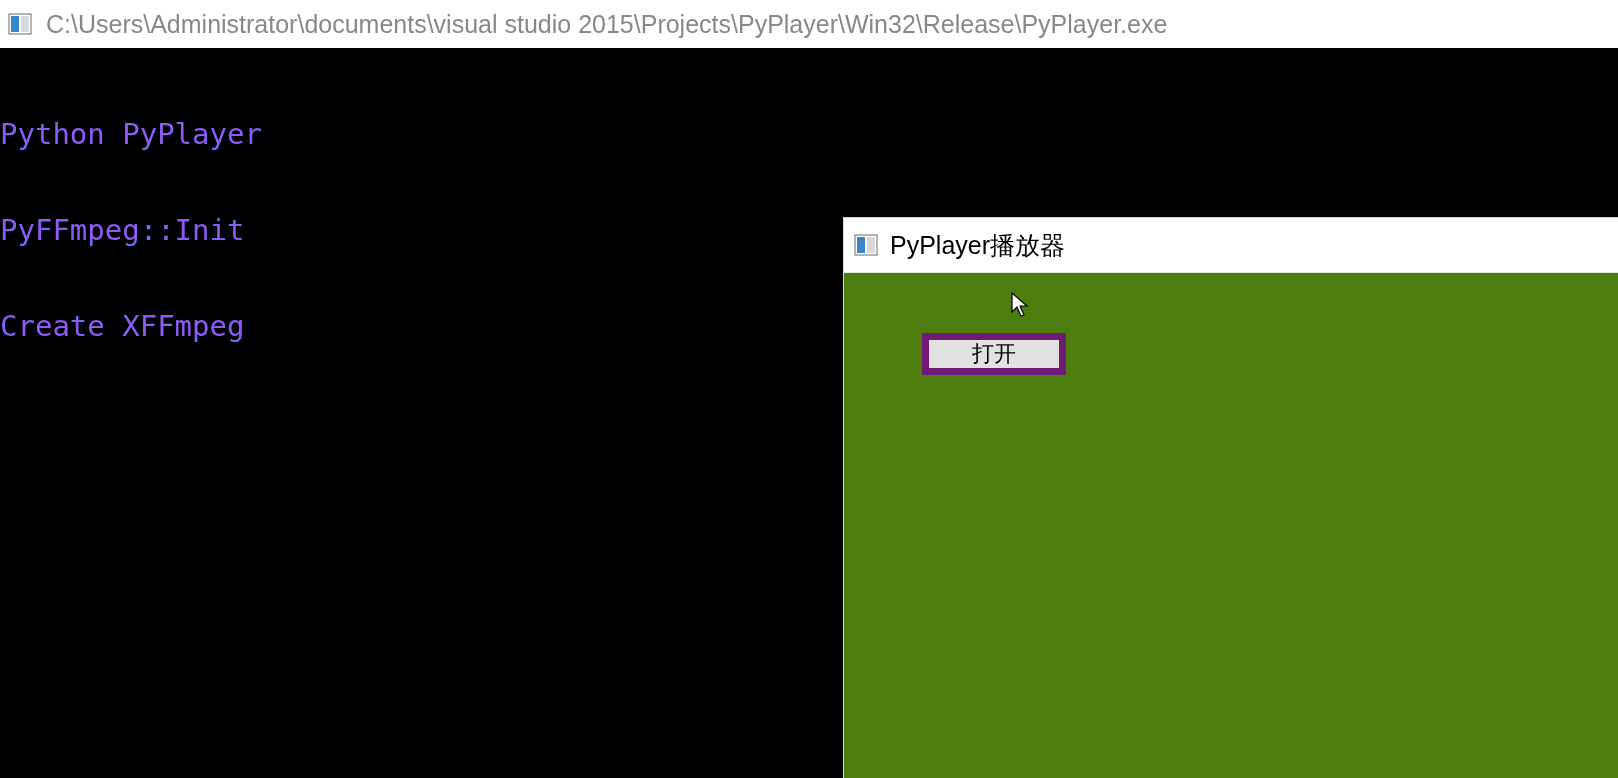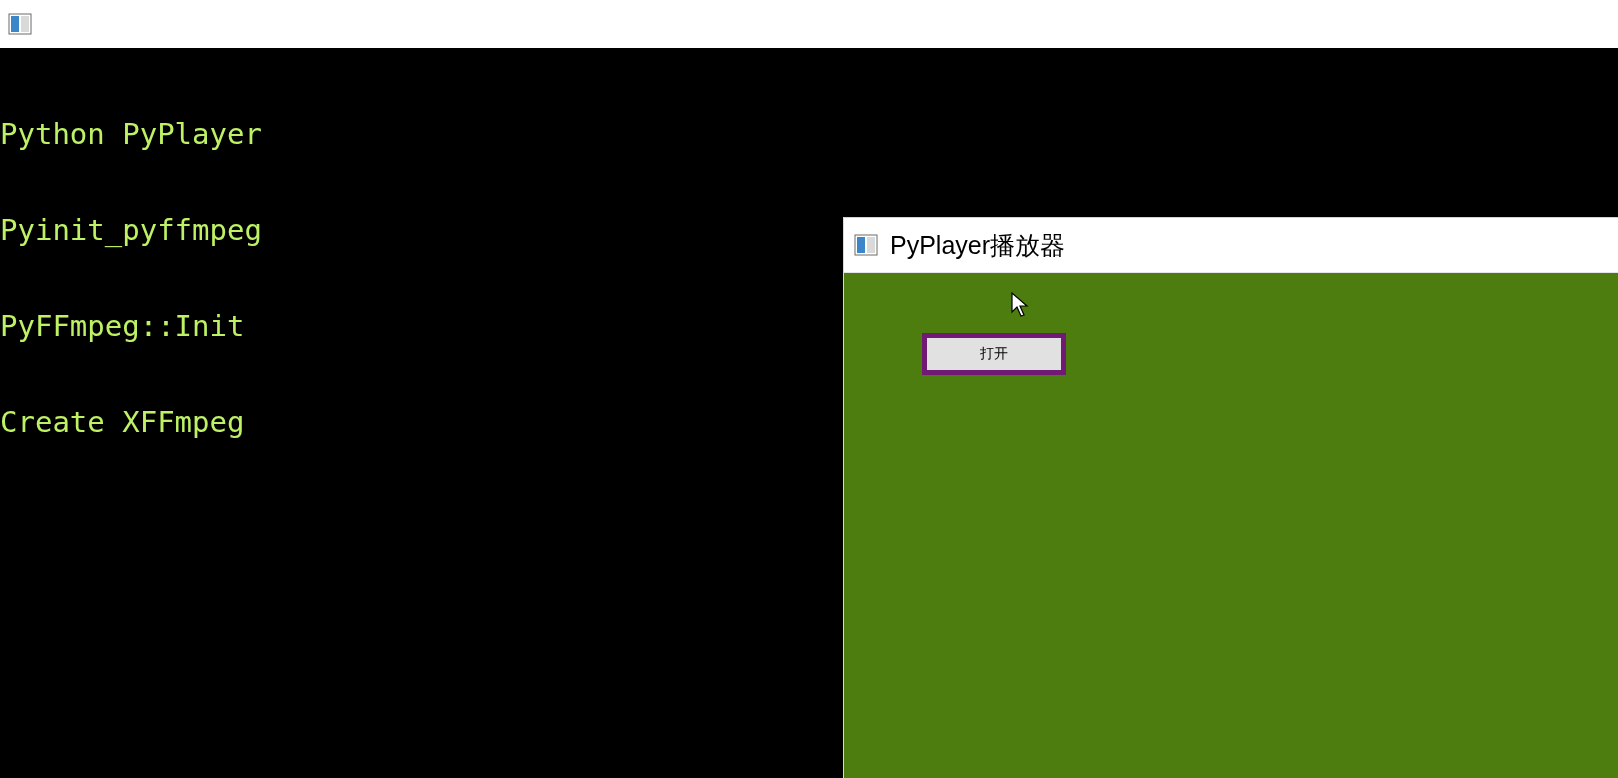--- a/index.html
+++ b/index.html
@@ -28,21 +28,21 @@
     }
     .console-icon {
       width: 24px;
       height: 24px;
       margin-right: 14px;
       display: inline-flex;
       flex-shrink: 0;
     }
     .console-body {
       background: #000;
-      color: #bef264;
+      color: #8b5cf6;
       font-family: "NSimSun", "SimSun", "Consolas", monospace;
       font-size: 29px;
       line-height: 32px;
       padding-top: 6px;
       white-space: pre;
     }
     .console-line {
       display: block;
     }
     .dialog-window {
@@ -79,22 +79,22 @@
       position: relative;
       height: calc(100% - 55px);
     }
     .open-button {
       position: absolute;
       left: 78px;
       top: 60px;
       width: 144px;
       height: 42px;
       background: #e1e1e1;
-      border: 5px solid #701a75;
-      font-size: 14px;
+      border: 7px solid #701a75;
+      font-size: 22px;
       font-family: "Microsoft YaHei", "SimSun", sans-serif;
       color: #000;
       display: flex;
       align-items: center;
       justify-content: center;
       cursor: pointer;
     }
     .cursor {
       position: absolute;
       left: 1011px;
@@ -108,25 +108,25 @@
 <body>
 
 <div class="console-titlebar">
   <span class="console-icon">
     <svg viewBox="0 0 24 24" width="24" height="24">
       <rect x="1" y="2" width="22" height="20" fill="#fff" stroke="#6a6a6a" stroke-width="1"></rect>
       <rect x="3" y="4" width="8" height="16" fill="#3a86c8"></rect>
       <rect x="13" y="4" width="8" height="16" fill="#d9d9d9"></rect>
     </svg>
   </span>
+  <span>C:\Users\Administrator\documents\visual studio 2015\Projects\PyPlayer\Win32\Release\PyPlayer.exe</span>
 </div>
 
 <div class="console-body">
   <span class="console-line">Python PyPlayer</span>
-  <span class="console-line">Pyinit_pyffmpeg</span>
   <span class="console-line">PyFFmpeg::Init</span>
   <span class="console-line">Create XFFmpeg</span>
 </div>
 
 <div class="dialog-window">
   <div class="dialog-titlebar">
     <span class="dialog-icon">
       <svg viewBox="0 0 24 24" width="24" height="24">
         <rect x="1" y="2" width="22" height="20" fill="#fff" stroke="#6a6a6a" stroke-width="1"></rect>
         <rect x="3" y="4" width="8" height="16" fill="#3a86c8"></rect>

